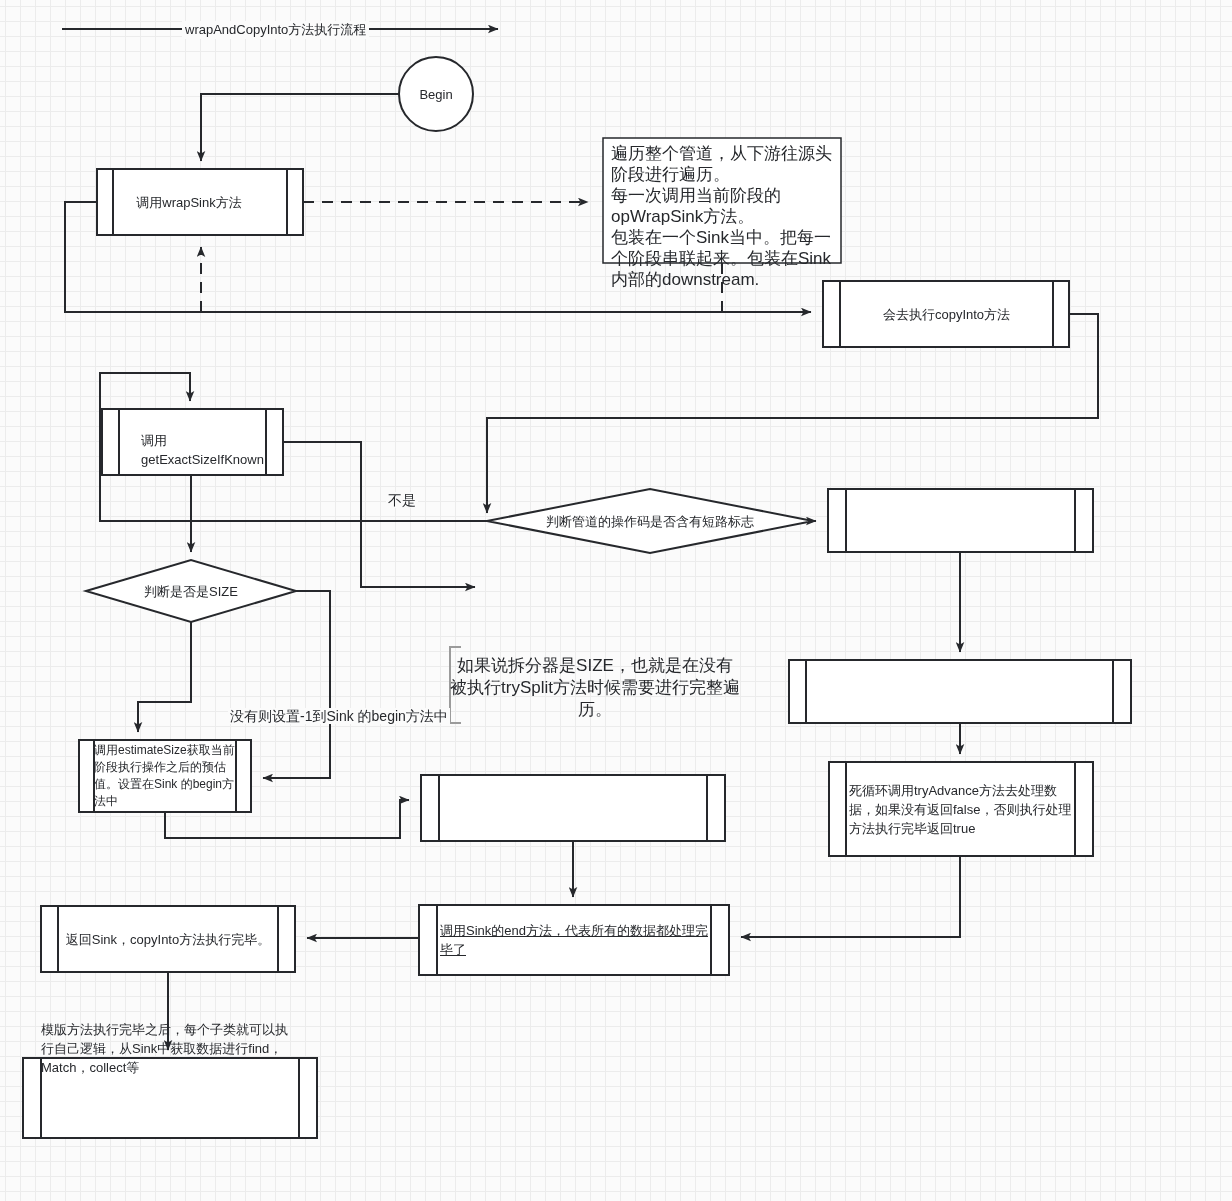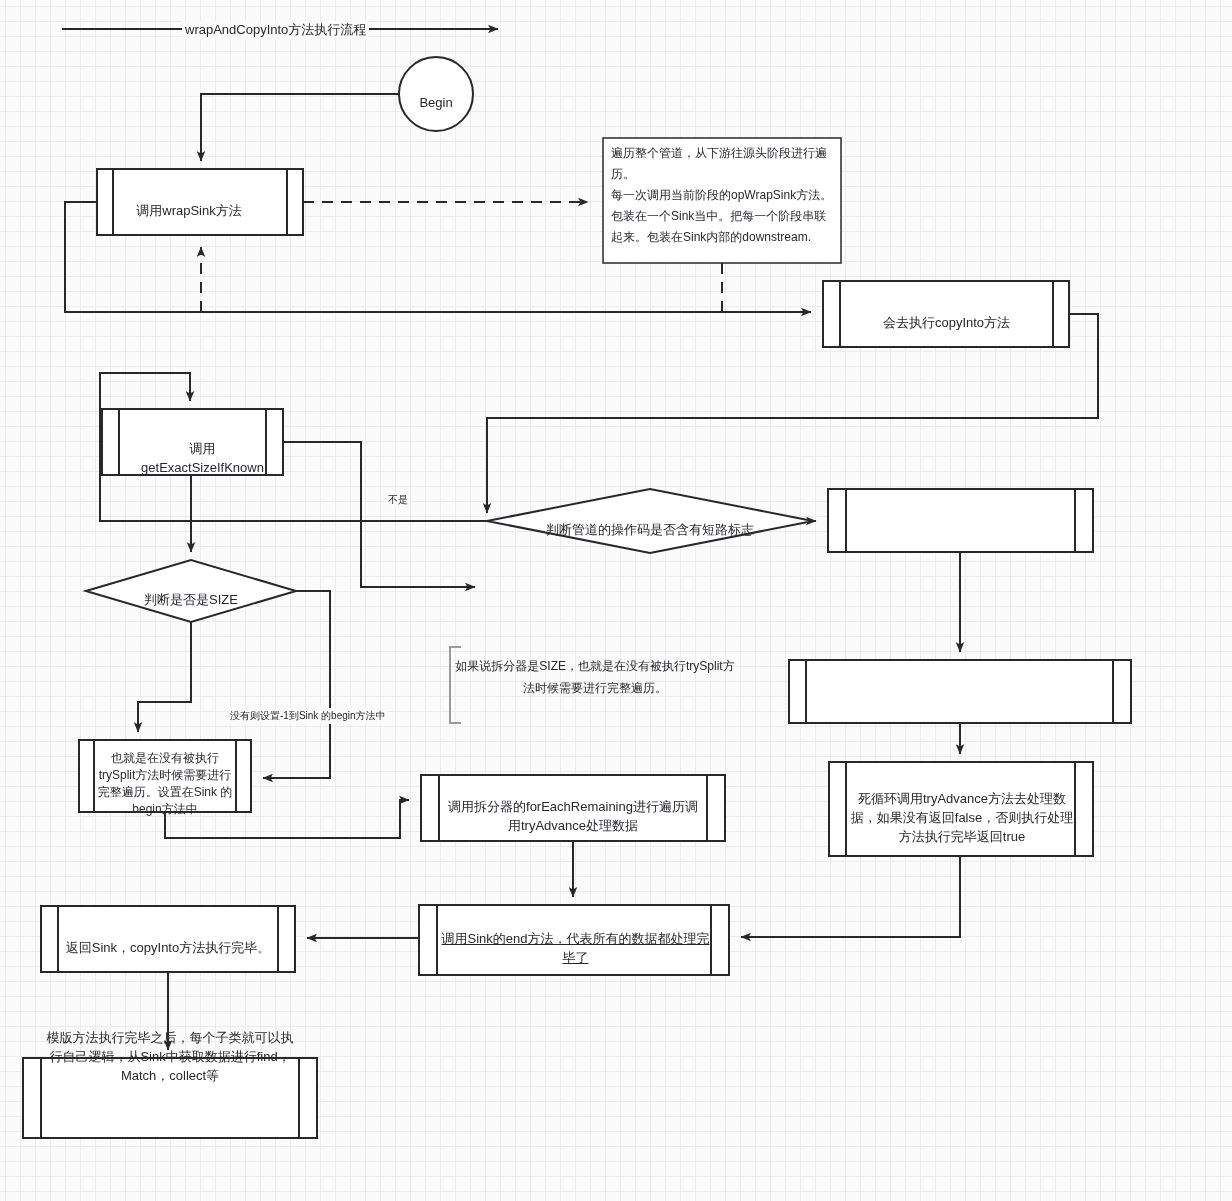--- a/index.html
+++ b/index.html
@@ -29,42 +29,40 @@
     left: 0;
     top: 0;
     width: 1232px;
     height: 1201px;
   }
   .node-text {
     position: absolute;
     display: flex;
     align-items: center;
     justify-content: center;
-    text-align: center;
     color: #26282c;
     font-size: 13px;
     line-height: 19px;
     box-sizing: border-box;
     pointer-events: none;
     white-space: pre-line;
-    margin-top: 8px;
   }
   .edge-label {
     position: absolute;
     color: #26282c;
-    font-size: 10px;
+    font-size: 14px;
     line-height: 16px;
     background: #fbfbfb;
     padding: 0 2px;
     white-space: nowrap;
   }
   .note-text {
     position: absolute;
     color: #26282c;
-    font-size: 12px;
+    font-size: 17px;
     line-height: 21px;
     box-sizing: border-box;
     white-space: pre-line;
   }
   .title-text {
     position: absolute;
     color: #26282c;
     font-size: 13px;
     background: #fbfbfb;
     padding: 0 3px;
@@ -224,23 +222,22 @@
   <div class="node-text" style="left:840px; top:281px; width:213px; height:66px;">会去执行copyInto方法</div>
 
   <div class="node-text" style="left:119px; top:409px; width:147px; height:82px;padding-left:20px;">调用
 getExactSizeIfKnown</div>
 
 
   <div class="node-text" style="left:111px; top:577px; width:160px; height:28px;">判断是否是SIZE</div>
 
   <div class="node-text" style="left:525px; top:507px; width:250px; height:28px;">判断管道的操作码是否含有短路标志</div>
 
-  <div class="node-text" style="left:94px; top:740px; width:142px; height:72px; font-size:12px; line-height:17px;">也就是在没有被执行trySplit方法时候需要进行完整遍历。设置在Sink 的begin方法中</div>
-
-  <div class="node-text" style="left:444px; top:775px; width:258px; height:66px;">调用拆分器的forEachRemaining进行遍历调用tryAdvance处理数据</div>
+  <div class="node-text" style="left:94px; top:740px; width:142px; height:72px; font-size:12px; line-height:17px;">调用estimateSize获取当前阶段执行操作之后的预估值。设置在Sink 的begin方法中</div>
+
 
 
   <div class="node-text" style="left:849px; top:762px; width:226px; height:94px;">死循环调用tryAdvance方法去处理数据，如果没有返回false，否则执行处理方法执行完毕返回true</div>
 
   <div class="node-text" style="left:440px; top:905px; width:271px; height:70px;text-decoration:underline;">调用Sink的end方法，代表所有的数据都处理完毕了</div>
 
   <div class="node-text" style="left:58px; top:906px; width:220px; height:66px;">返回Sink，copyInto方法执行完毕。</div>
 
   <div class="node-text" style="left:41px; top:1008px; width:258px; height:80px;">模版方法执行完毕之后，每个子类就可以执行自己逻辑，从Sink中获取数据进行find，Match，collect等</div>
 

